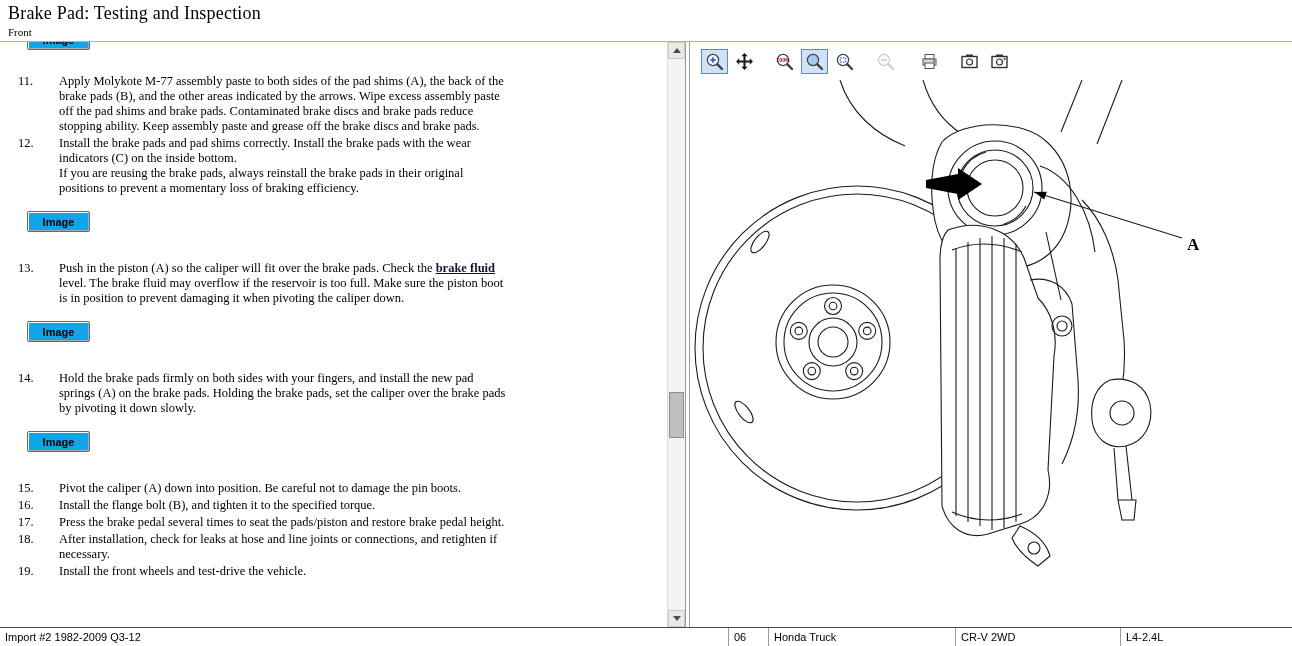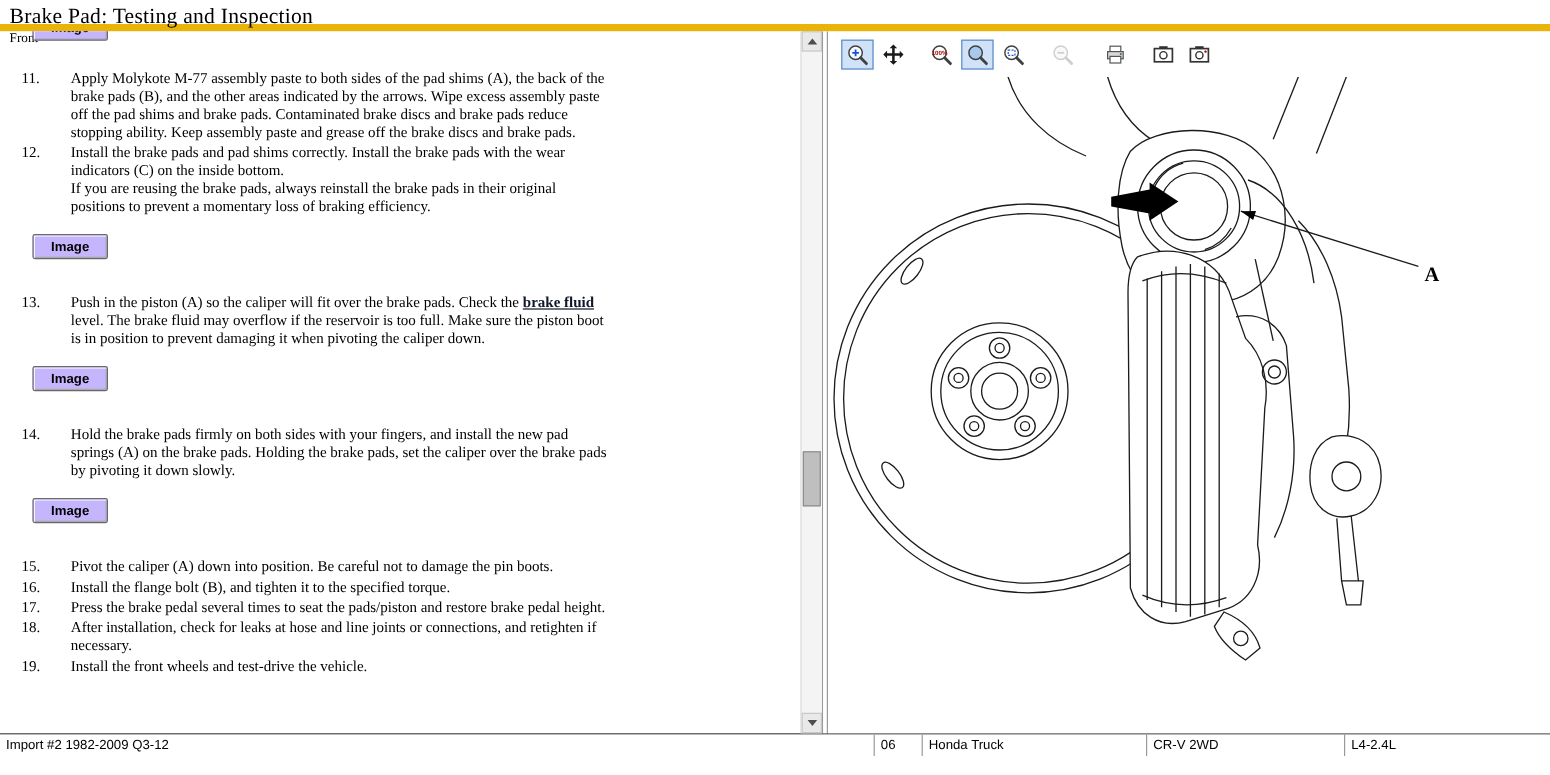--- a/index.html
+++ b/index.html
@@ -1,39 +1,39 @@
 <!DOCTYPE html>
 <html><head>
 <meta charset="utf-8">
 <style>
   *{box-sizing:border-box;margin:0;padding:0}
   html,body{width:1292px;height:646px;overflow:hidden;background:#fff;color:#000;
     font-family:"Liberation Serif",serif}
 
   
-  .header{height:26px;position:relative;background:#fff;border-bottom:6px solid #eab308}
+  .header{height:42px;position:relative;background:#fff;border-bottom:1px solid #eab308}
   .header .title{position:absolute;left:8px;top:3px;font-size:18px;letter-spacing:.2px}
   .header .subtitle{position:absolute;left:8px;top:26px;font-size:11px}
 
   
   .main{display:flex;height:585px}
   .left-panel{width:686px;display:flex;border-right:1px solid #9a9a9a;flex:none}
   .gap{width:3px;background:#fff;flex:none}
   .right-panel{flex:1;border-left:1px solid #9a9a9a;display:flex;flex-direction:column;min-width:0}
 
   
   .content{position:relative;width:667px;padding:32px 0 0 18px;overflow:hidden;flex:none}
   .step{display:flex;margin-bottom:2px}
   .num{width:34px;flex:none;text-align:left;font-size:12.5px;line-height:15px}
   .txt{margin-left:7px;width:452px;font-size:12.5px;line-height:15px}
   .note{margin-top:15px}
   .note .note-body{margin-left:5px}
   .link{color:#0f172a;font-weight:bold;text-decoration:underline;cursor:pointer}
   .btn-row{margin:15px 0 29px 9px}
-  .img-btn{width:63px;height:21px;background:#c4b5fd;border:1px solid #696969;border-radius:2px;
+  .img-btn{width:63px;height:21px;background:#0ea5e9;border:1px solid #696969;border-radius:2px;
     box-shadow:inset 1px 1px 0 #ffffff,inset -1px -1px 0 #a9a9a9;
     font-family:"Liberation Sans",sans-serif;font-size:11px;font-weight:bold;color:#000;cursor:pointer}
   .cut-top{position:absolute;top:-13px;left:27px}
 
   
   .scrollbar{width:18px;flex:none;background:#f4f4f4;border-left:1px solid #dcdcdc;position:relative}
   .sb-btn{position:absolute;left:0;width:17px;height:17px;background:#e9e9e9;border:1px solid #c9c9c9;
     display:flex;align-items:center;justify-content:center;cursor:pointer}
   .sb-up{top:0}.sb-down{bottom:0}
   .tri-up{width:0;height:0;border-left:4px solid transparent;border-right:4px solid transparent;border-bottom:5px solid #4e4e4e}

